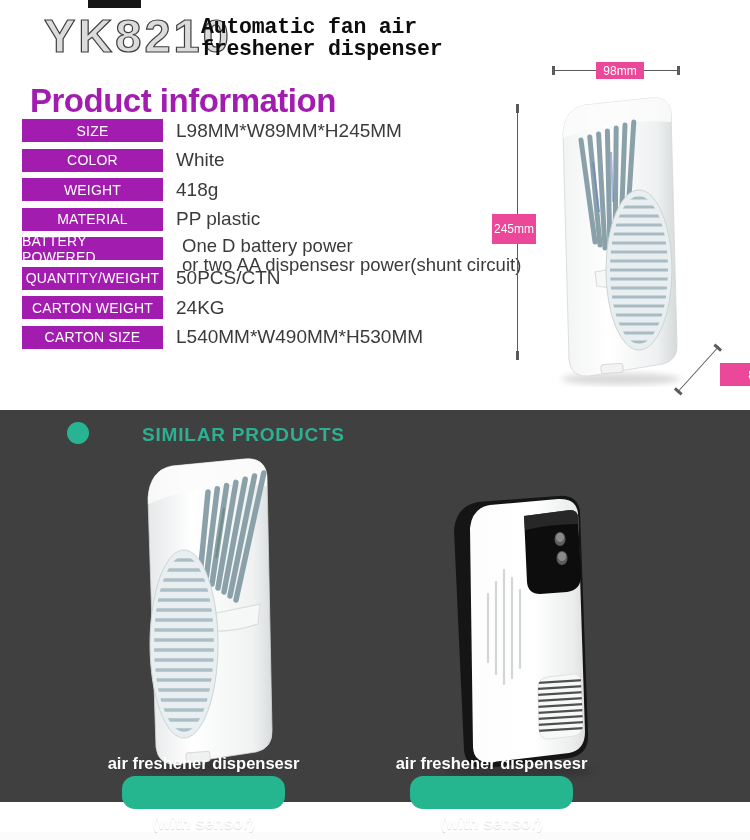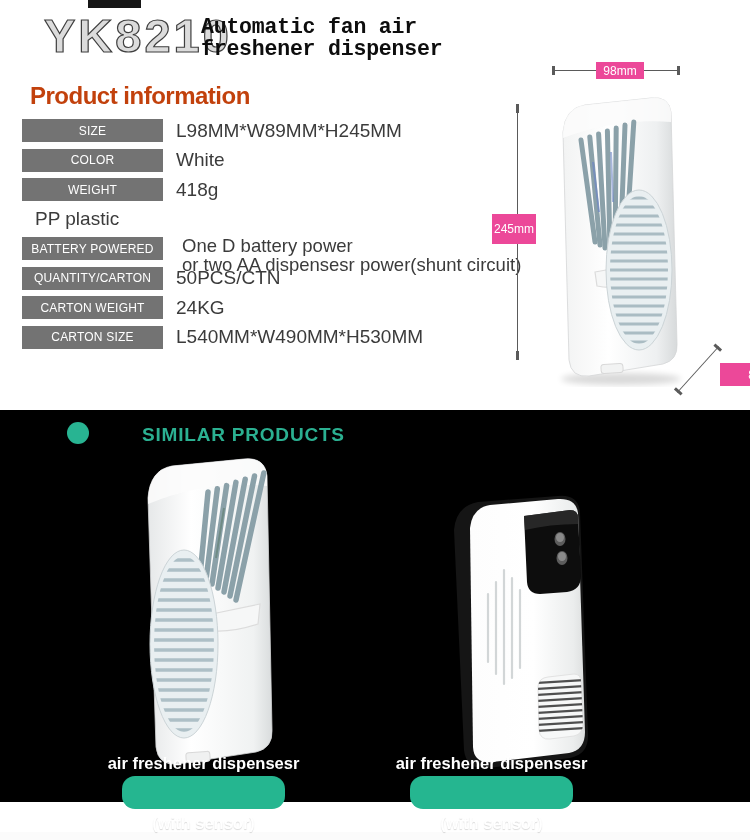--- a/index.html
+++ b/index.html
@@ -9,46 +9,46 @@
   
   .top-artifact{position:absolute;left:88px;top:0;width:53px;height:8px;background:#161616;}
 
   
   .logo{position:absolute;left:44px;top:8px;font-size:47px;font-weight:700;
         letter-spacing:3px;color:rgba(62,62,62,0.18);
         -webkit-text-stroke:1.2px #3f3f3f;}
   .subtitle{position:absolute;left:201px;top:16px;font-size:21.5px;font-weight:700;
         color:#0d0d0d;line-height:22px;letter-spacing:-0.2px;font-family:Liberation Mono, monospace;}
 
-  .page-title{position:absolute;left:30px;top:82px;font-size:24px;font-weight:800;
-        color:#c2410c;letter-spacing:-0.5px;}
+  .page-title{position:absolute;left:30px;top:82px;font-size:33px;font-weight:800;
+        color:#a21caf;letter-spacing:-0.5px;}
 
   
   .spec-table{position:absolute;left:22px;top:119px;width:520px;}
   .spec-row{display:flex;align-items:flex-start;height:23px;margin-bottom:6.5px;}
-  .spec-label{flex:0 0 141px;height:23px;background:#737373;color:#ffffff;
-        font-size:12px;display:flex;align-items:center;justify-content:center;
+  .spec-label{flex:0 0 141px;height:23px;background:#a21caf;color:#ffffff;
+        font-size:14px;display:flex;align-items:center;justify-content:center;
         letter-spacing:0.2px;}
   .spec-value{margin-left:13px;font-size:19px;color:#3b3b3b;min-height:23px;
         display:flex;flex-direction:column;justify-content:center;white-space:nowrap;}
   .spec-value.two-line{justify-content:flex-start;line-height:19px;margin-top:-1px;font-size:18.5px;margin-left:19px;}
 
   
   .dim-line{position:absolute;background:#5a5a5a;}
   .dim-h{height:1px;}
   .dim-h::before,.dim-h::after{content:"";position:absolute;top:-4px;width:3px;height:9px;background:#5a5a5a;}
   .dim-h::before{left:0;} .dim-h::after{right:0;}
   .dim-v{width:1px;}
   .dim-v::before,.dim-v::after{content:"";position:absolute;left:-1px;width:3px;height:9px;background:#5a5a5a;}
   .dim-v::before{top:0;} .dim-v::after{bottom:0;}
   .dim-tag{position:absolute;background:#ec4899;color:#fff;font-size:12px;
         display:flex;align-items:center;justify-content:center;}
 
   
-  .similar-section{position:absolute;left:0;top:410px;width:750px;height:392px;background:#000000;}
+  .similar-section{position:absolute;left:0;top:410px;width:750px;height:392px;background:#404040;}
   .bottom-strip{position:absolute;left:0;top:422px;width:750px;height:8px;background:#fbfbfb;}
   .sim-dot{position:absolute;left:67px;top:12px;width:22px;height:22px;border-radius:50%;background:#28b492;}
   .sim-title{position:absolute;left:142px;top:14px;font-size:19px;font-weight:600;
         color:#2bb091;letter-spacing:0.8px;}
 
   .product-fig{position:absolute;}
   .pill{position:absolute;width:163px;height:33px;background:#25b690;border-radius:13px;
         color:#fff;font-weight:700;font-size:16.5px;line-height:16px;text-align:center;
         display:flex;flex-direction:column;align-items:center;justify-content:center;
         white-space:nowrap;overflow:visible;text-shadow:0 1px 1px rgba(0,0,0,0.15);gap:44px;}
@@ -75,31 +75,32 @@
     </div>
     <div class="spec-row">
       <div class="spec-label">COLOR</div>
       <div class="spec-value">White</div>
     </div>
     <div class="spec-row">
       <div class="spec-label">WEIGHT</div>
       <div class="spec-value">418g</div>
     </div>
     <div class="spec-row">
+      <div class="spec-label">MATERIAL</div>
       <div class="spec-value">PP plastic</div>
     </div>
     <div class="spec-row">
       <div class="spec-label">BATTERY POWERED</div>
       <div class="spec-value two-line">
         <span>One D battery power</span>
         <span>or two AA dispensesr power(shunt circuit)</span>
       </div>
     </div>
     <div class="spec-row">
-      <div class="spec-label">QUANTITY/CARTON</div>
+      <div class="spec-label">QUANTITY/WEIGHT</div>
       <div class="spec-value">50PCS/CTN</div>
     </div>
     <div class="spec-row">
       <div class="spec-label">CARTON WEIGHT</div>
       <div class="spec-value">24KG</div>
     </div>
     <div class="spec-row">
       <div class="spec-label">CARTON SIZE</div>
       <div class="spec-value">L540MM*W490MM*H530MM</div>
     </div>

